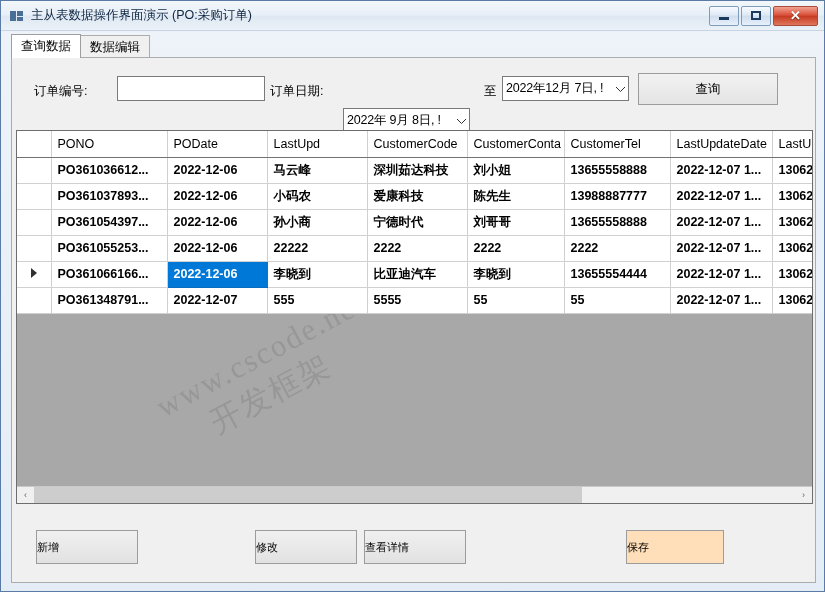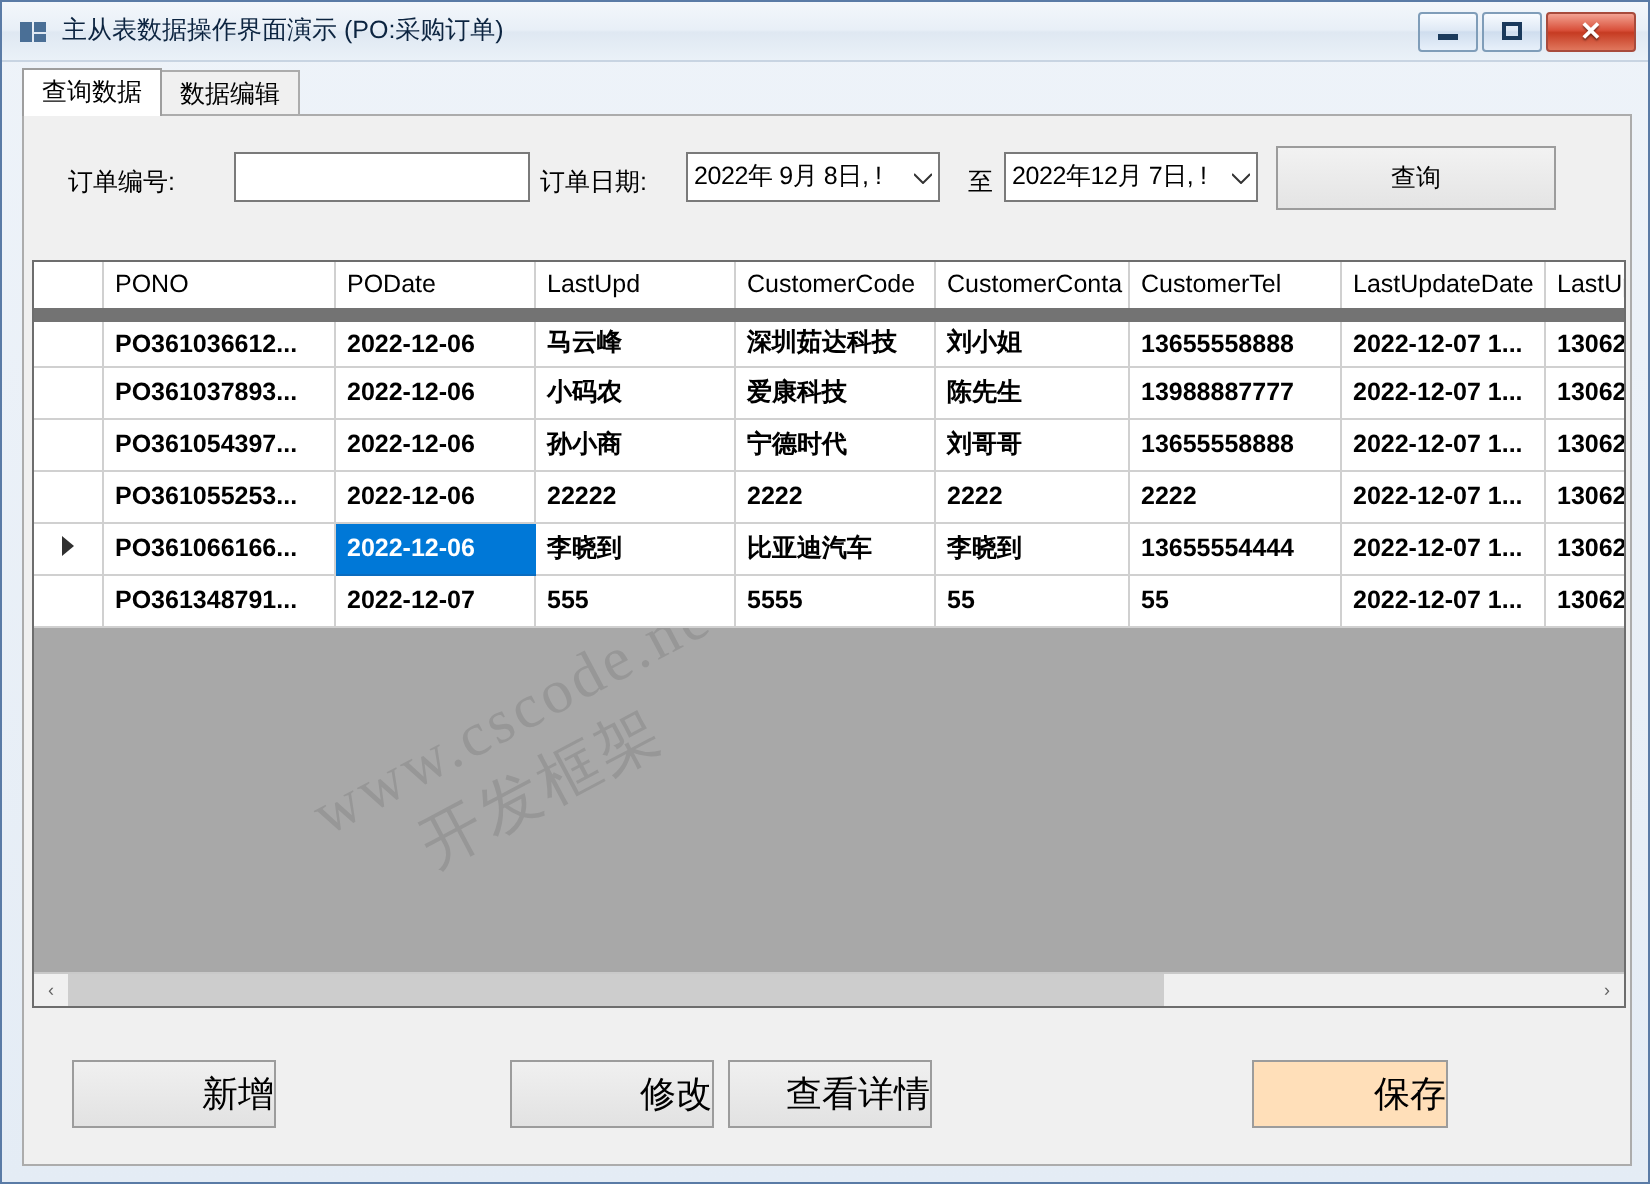--- a/index.html
+++ b/index.html
@@ -109,21 +109,21 @@
   }
 
   .dtp {
     position: absolute; top: 18px;
     height: 25px;
     background: #fff; border: 1px solid #7a7a7a;
     display: flex; align-items: center;
     font-size: 12.5px; color: #000;
     overflow: hidden;
   }
-  .dtp-from { left: 331px; width: 127px; }
+  .dtp-from { left: 331px; width: 127px; margin-top: 32px; }
   .dtp-to   { left: 490px; width: 127px; }
   .dtp-val {
     flex: 1 1 auto; padding-left: 3px;
     white-space: nowrap; overflow: hidden;
     letter-spacing: -0.2px;
   }
   .dtp-arrow {
     flex: 0 0 16px; height: 100%;
     display: flex; align-items: center; justify-content: center;
     background: #fff; color: #333; font-size: 9px;
@@ -157,21 +157,21 @@
     border-collapse: collapse;
     table-layout: fixed;
     background: #ffffff;
     width: 880px;
     font-size: 12.5px;
   }
   table.grid th {
     height: 26px;
     background: #ffffff;
     border-right: 1px solid #d0d0d0;
-    border-bottom: 7px solid #737373;
+    border-bottom: 1px solid #737373;
     font-weight: normal;
     text-align: left;
     padding: 0 6px;
     color: #000;
     white-space: nowrap;
     overflow: hidden;
   }
   table.grid th.rowsel-h {
     border-right: 1px solid #d0d0d0;
     padding: 0;
@@ -262,22 +262,22 @@
   
   .btnbar {
     position: absolute; left: 0; bottom: 0;
     width: 100%; height: 78px;
   }
   .btn {
     position: absolute; top: 26px;
     width: 102px; height: 34px;
     border: 1px solid #9c9c9c;
     background: linear-gradient(to bottom,#f0f0f0 0%, #e2e2e2 100%);
-    font-size: 18px; color: #000;
-    display: flex; align-items: center; justify-content: flex-end;
+    font-size: 11px; color: #000;
+    display: flex; align-items: center; justify-content: flex-start;
     cursor: default;
   }
   .btn-add   { left: 24px; }
   .btn-del   { left: 134px; }
   .btn-edit  { left: 243px; }
   .btn-view  { left: 352px; }
   .btn-cancel{ left: 485px; width: 104px; color: #9a9a9a;
                background: #d6d6d6; border-color: #c3c3c3; }
   .btn-save  { left: 614px; width: 98px;
                background: #ffdfb9; border: 1px solid #9c9c9c; color: #000; }

